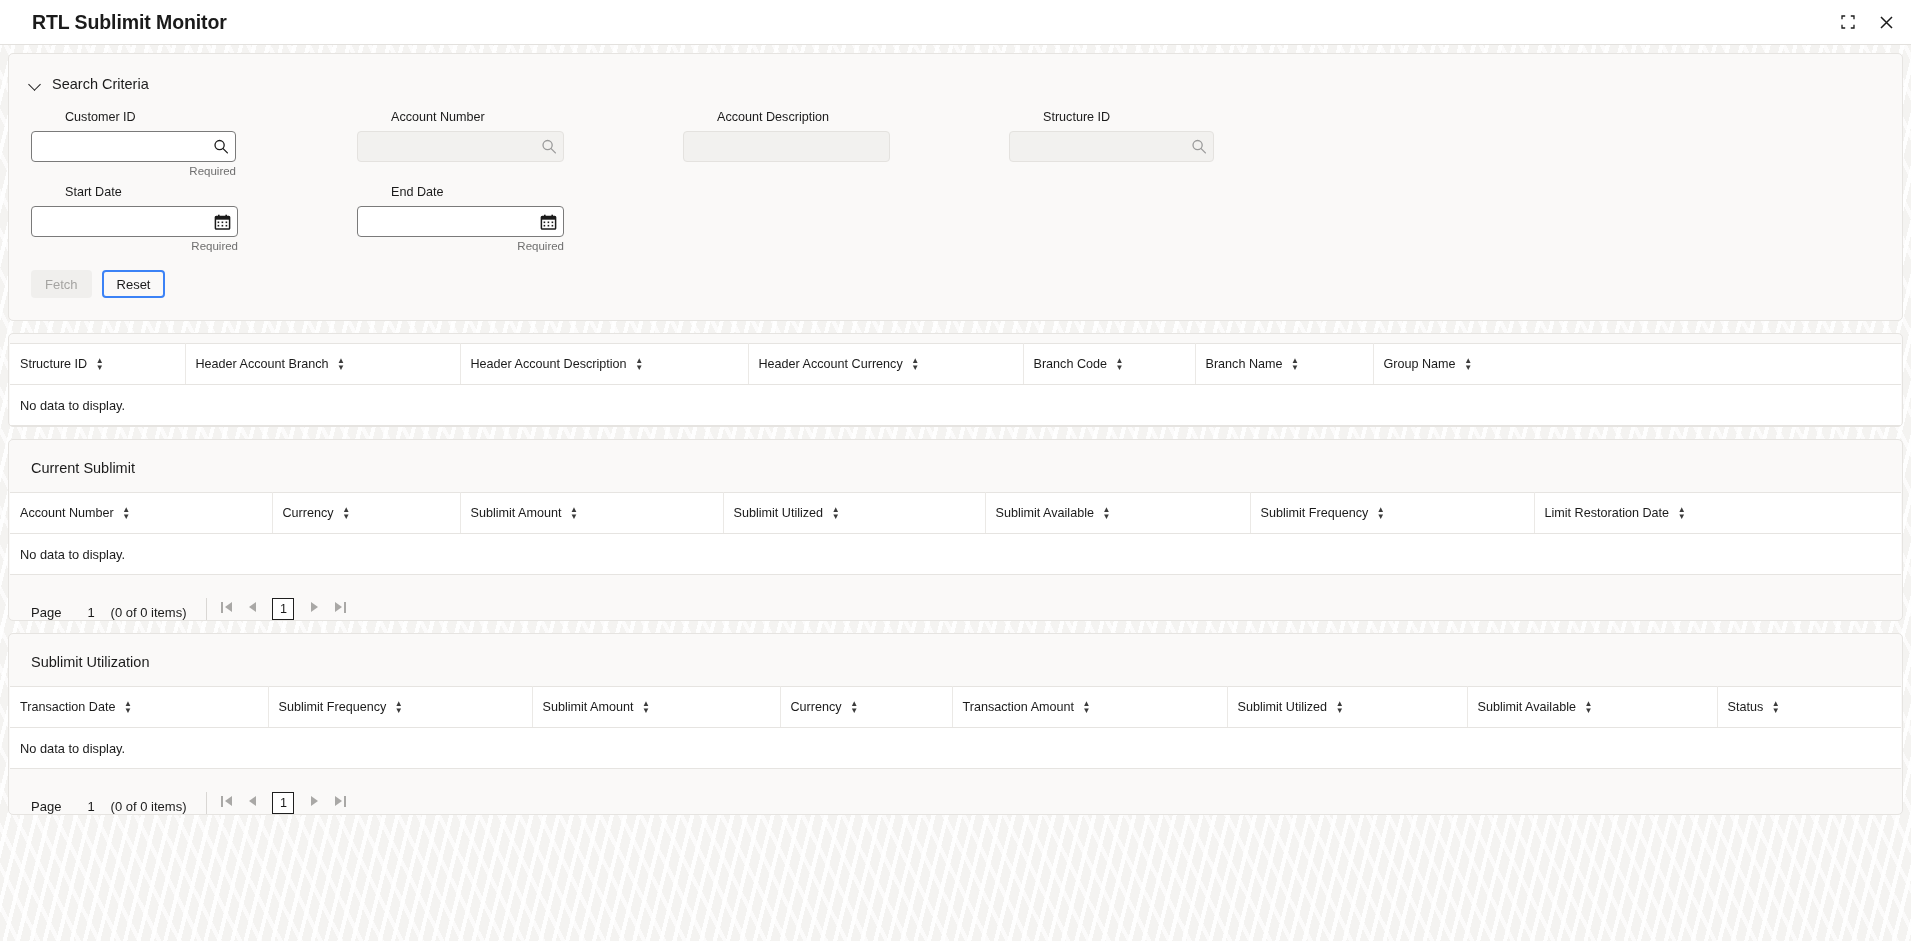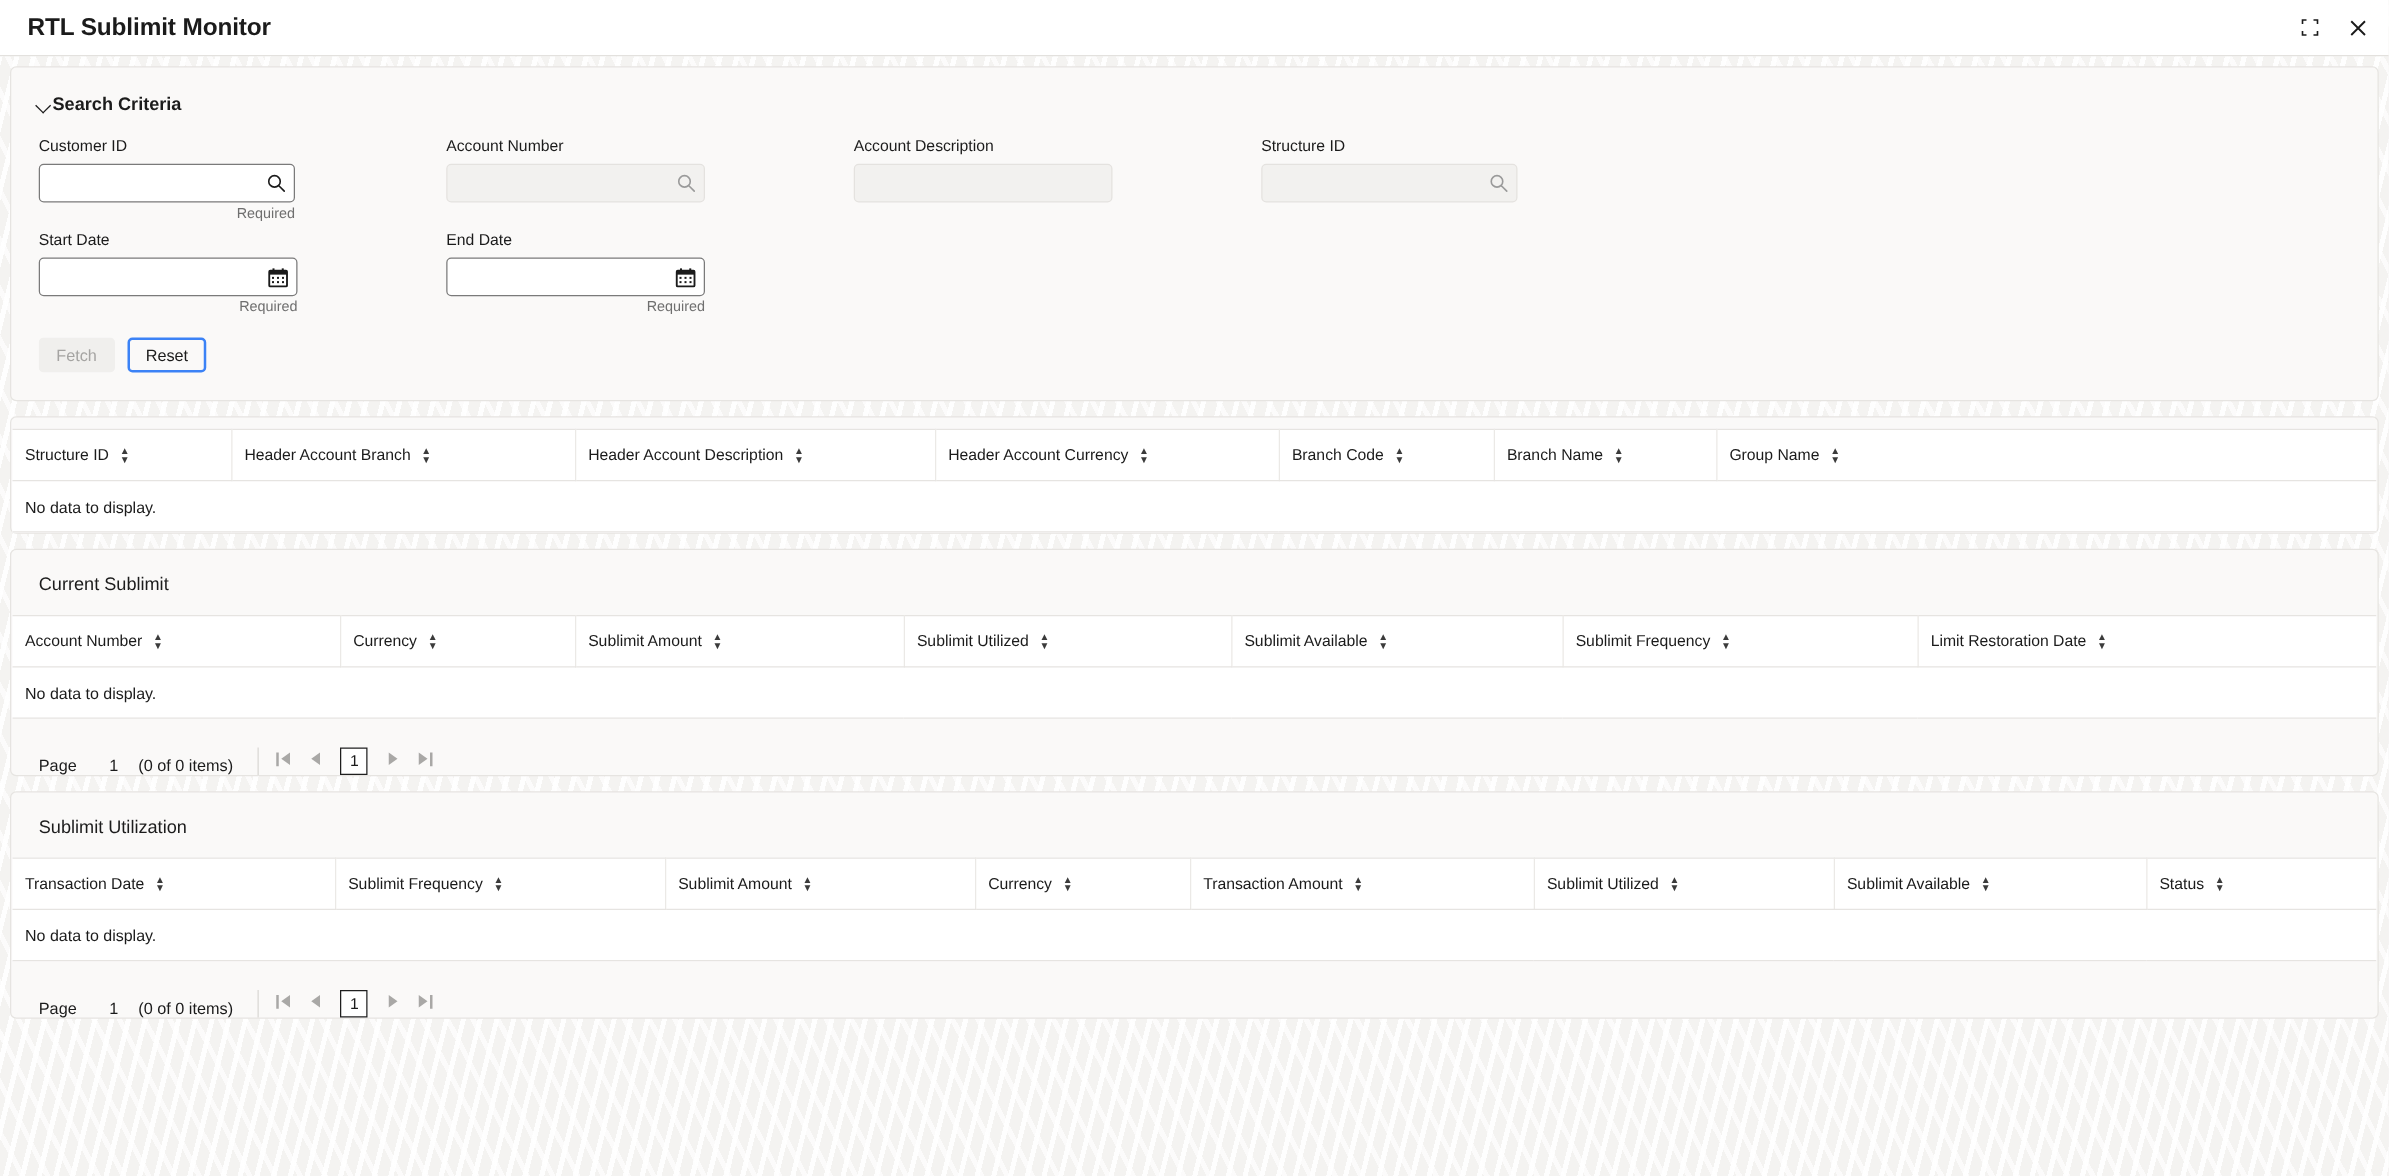--- a/index.html
+++ b/index.html
@@ -29,21 +29,21 @@
   }
 
   
   .titlebar {
     position: relative;
     z-index: 3;
     height: 45px;
     background: #ffffff;
     display: flex;
     align-items: center;
-    padding: 0 14px 0 22px;
+    padding: 0 14px 0 32px;
     border-bottom: 1px solid #e3e1de;
   }
   .titlebar-title {
     font-size: 19.5px;
     font-weight: bold;
     letter-spacing: -0.1px;
     color: #1b1b1b;
     flex: 1;
   }
   .titlebar-actions { display: flex; align-items: center; gap: 16px; }
@@ -67,22 +67,22 @@
     background: #faf9f8;
     border: 1px solid #e6e4e1;
     border-radius: 5px;
     margin-bottom: 12px;
   }
 
   
   .sc-header {
     display: flex;
     align-items: center;
+    gap: 10px;
     padding: 22px 0 0 20px;
-    font-weight: bold;
   }
   .chevron-down {
     width: 13px; height: 13px;
     display: inline-block;
     position: relative;
     cursor: pointer;
   }
   .chevron-down::before {
     content: "";
     position: absolute;
@@ -98,20 +98,21 @@
     display: grid;
     grid-template-columns: 326px 326px 326px 326px;
     padding: 18px 0 0 22px;
   }
   .field { margin-bottom: 8px; }
   .field-label {
     font-size: 12.6px;
     color: #1b1b1b;
     margin-bottom: 7px;
     display: block;
+    margin-left: 34px;
   }
   .input-wrap {
     position: relative;
     width: 205px;
     height: 31px;
   }
   .input-wrap.w-wide { width: 207px; }
 
   .txtinput {
     width: 100%;

